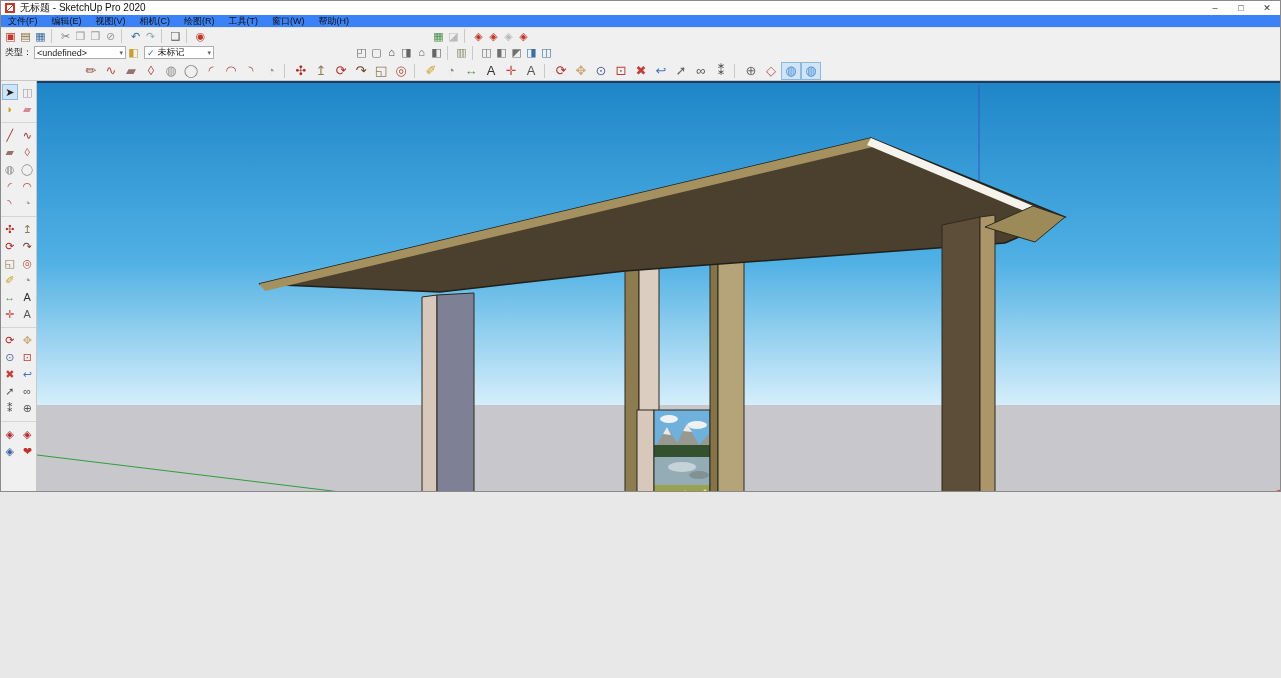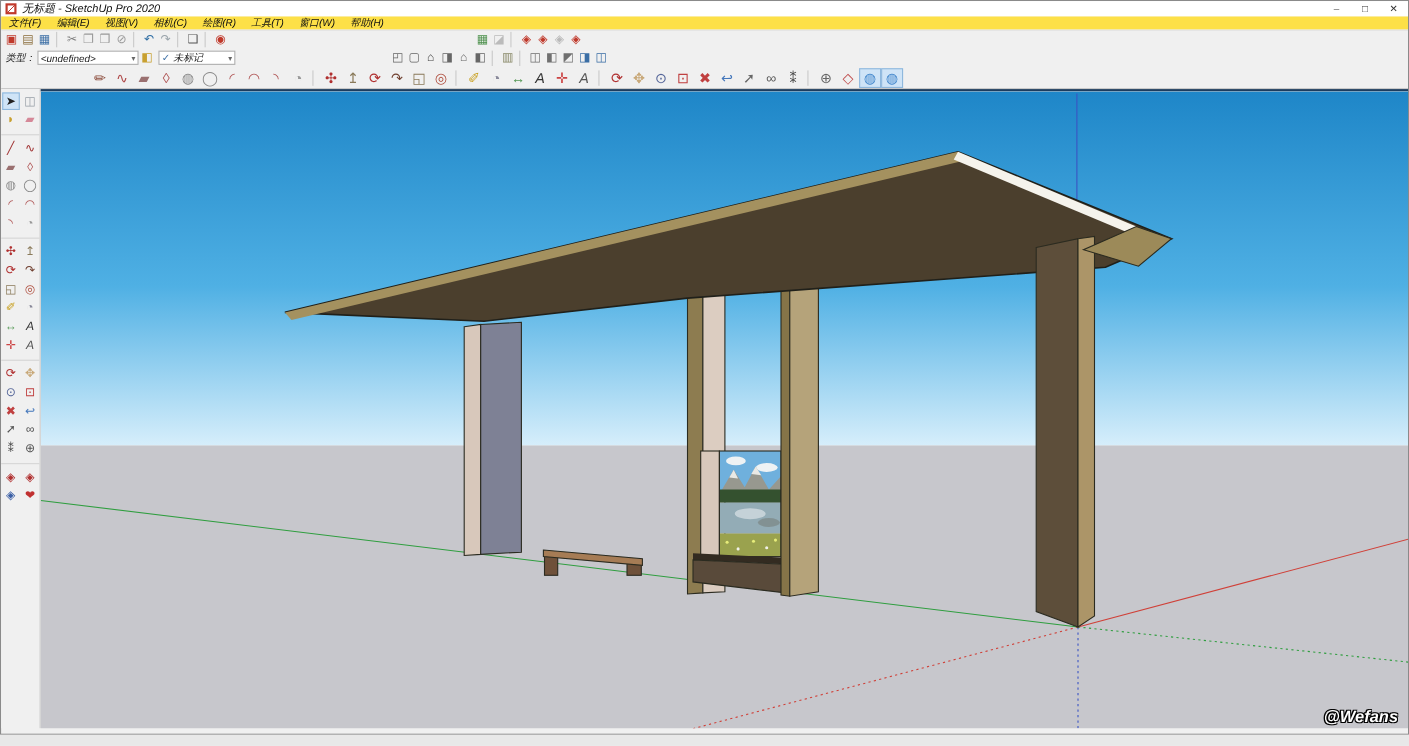--- a/index.html
+++ b/index.html
@@ -1,26 +1,26 @@
 <!DOCTYPE html>
 <html><head>
 <meta charset="utf-8">
 <style>
   html,body{margin:0;padding:0;background:#e8e8e8;}
   *{box-sizing:border-box;font-family:"Liberation Sans","DejaVu Sans",sans-serif;}
-  #app{position:relative;width:1281px;height:668px;background:#f0f0f0;border:1px solid #8a8a8a;overflow:hidden;font-style:italic;}
+  #app{position:relative;width:1281px;height:492px;background:#f0f0f0;border:1px solid #8a8a8a;overflow:hidden;}
 
   
   #titlebar{position:absolute;left:0;top:0;width:100%;height:14px;background:#ffffff;display:flex;align-items:center;font-size:10px;color:#111;}
   #app-logo{width:10px;height:10px;margin:0 5px 0 4px;background:#c0392b;position:relative;flex:0 0 auto;}
   #app-logo:before{content:"";position:absolute;left:2px;top:2px;width:6px;height:6px;background:linear-gradient(135deg,#fff 0 45%,#c0392b 45% 55%,#fff 55% 100%);}
   #win-title{white-space:nowrap;}
   #win-controls{margin-left:auto;display:flex;}
   #win-controls span{width:26px;text-align:center;font-size:9px;color:#333;cursor:default;}
-  #menubar{position:absolute;left:0;top:14px;width:100%;height:12px;background:#fde047;display:flex;align-items:center;font-size:9px;color:#111;}
+  #menubar{position:absolute;left:0;top:14px;width:100%;height:12px;background:#3b82f6;display:flex;align-items:center;font-size:9px;color:#111;}
   #menubar span{padding:0 7px;}
 
   
   .toolrow{position:absolute;left:0;width:100%;background:#f0f0f0;}
   #toolrow1{top:26px;height:17px;border-top:1px solid #e3e3e3;}
   #toolrow2{top:43px;height:17px;}
   #toolrow3{top:60px;height:20px;border-bottom:1px solid #c9c9c9;}
   .tgroup{position:absolute;top:0;height:100%;display:flex;align-items:center;}
   .ticon{width:15px;height:15px;display:flex;align-items:center;justify-content:center;font-size:11px;line-height:1;cursor:default;border:1px solid transparent;}
   #toolrow3 .ticon{width:20px;height:18px;font-size:13px;}

